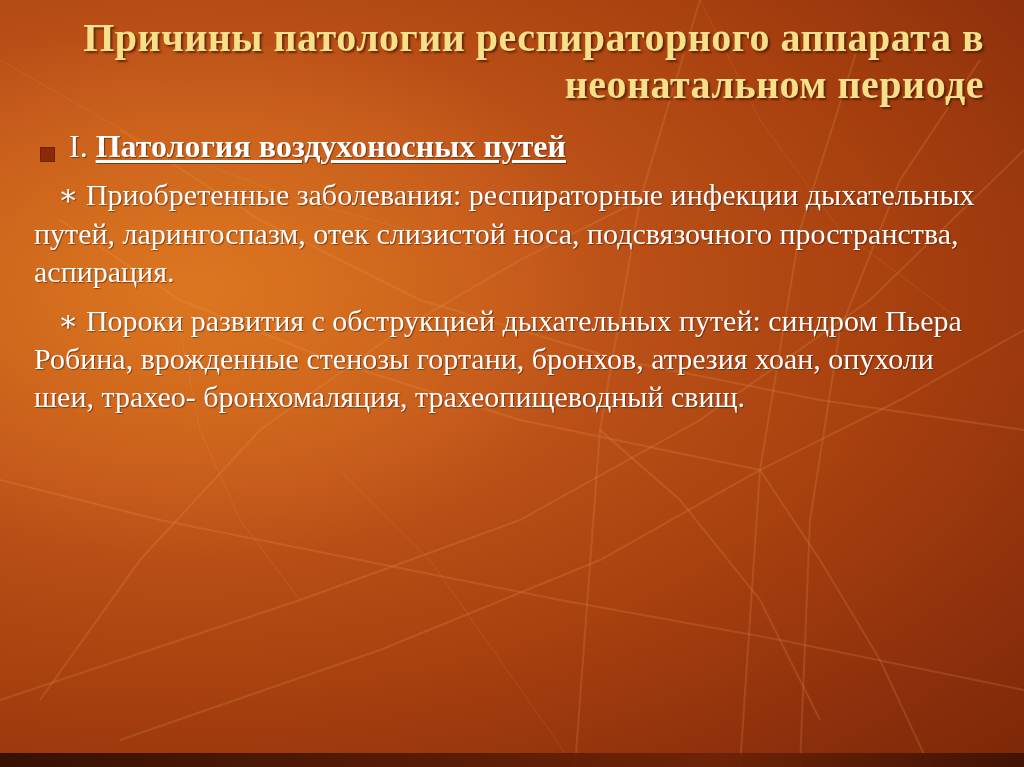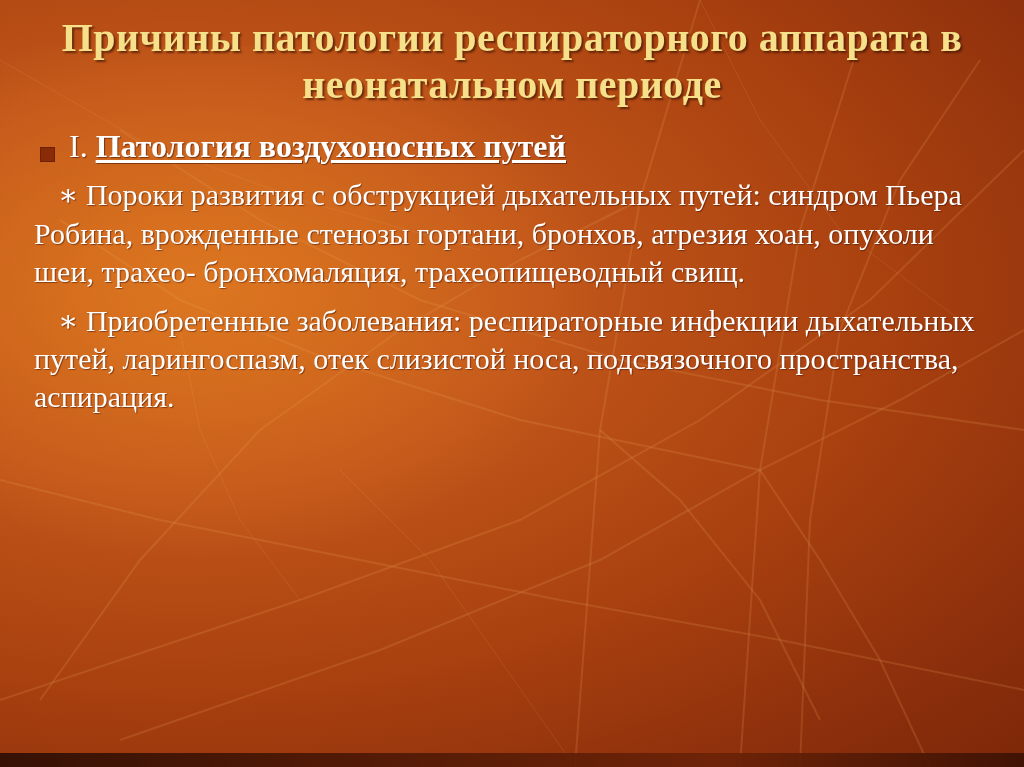--- a/index.html
+++ b/index.html
@@ -33,21 +33,21 @@
     width: 70%;
     height: 70%;
     background: radial-gradient(ellipse at 40% 45%, rgba(232,128,40,0.55) 0%, rgba(200,90,25,0.0) 65%);
     pointer-events: none;
   }
 
   .title {
     position: relative;
     margin: 0;
     padding: 14px 40px 0 40px;
-    text-align: center;
+    text-align: right;
     font-weight: bold;
     font-size: 40px;
     line-height: 1.18;
     color: #f6e08a;
     text-shadow: 2px 2px 2px rgba(60,18,4,0.65);
     letter-spacing: 0.5px;
   }
 
   .body {
     position: relative;
@@ -137,20 +137,20 @@
 
   <div class="body">
 
     <div class="bullet-row">
       <div class="bullet-square"></div>
       <div class="heading-line">
         <span class="num">I. </span><span class="und">Патология воздухоносных путей</span>
       </div>
     </div>
 
+    <p class="para">∗ Приобретенные заболевания: респираторные инфекции дыхательных путей, ларингоспазм, отек слизистой носа, подсвязочного пространства, аспирация.</p>
+
     <p class="para">∗ Пороки развития с обструкцией дыхательных путей: синдром Пьера Робина, врожденные стенозы гортани, бронхов, атрезия хоан, опухоли шеи, трахео- бронхомаляция, трахеопищеводный свищ.</p>
-
-    <p class="para">∗ Приобретенные заболевания: респираторные инфекции дыхательных путей, ларингоспазм, отек слизистой носа, подсвязочного пространства, аспирация.</p>
 
   </div>
 
   <div class="bottom-bar"></div>
 </div>
 
 </body></html>

